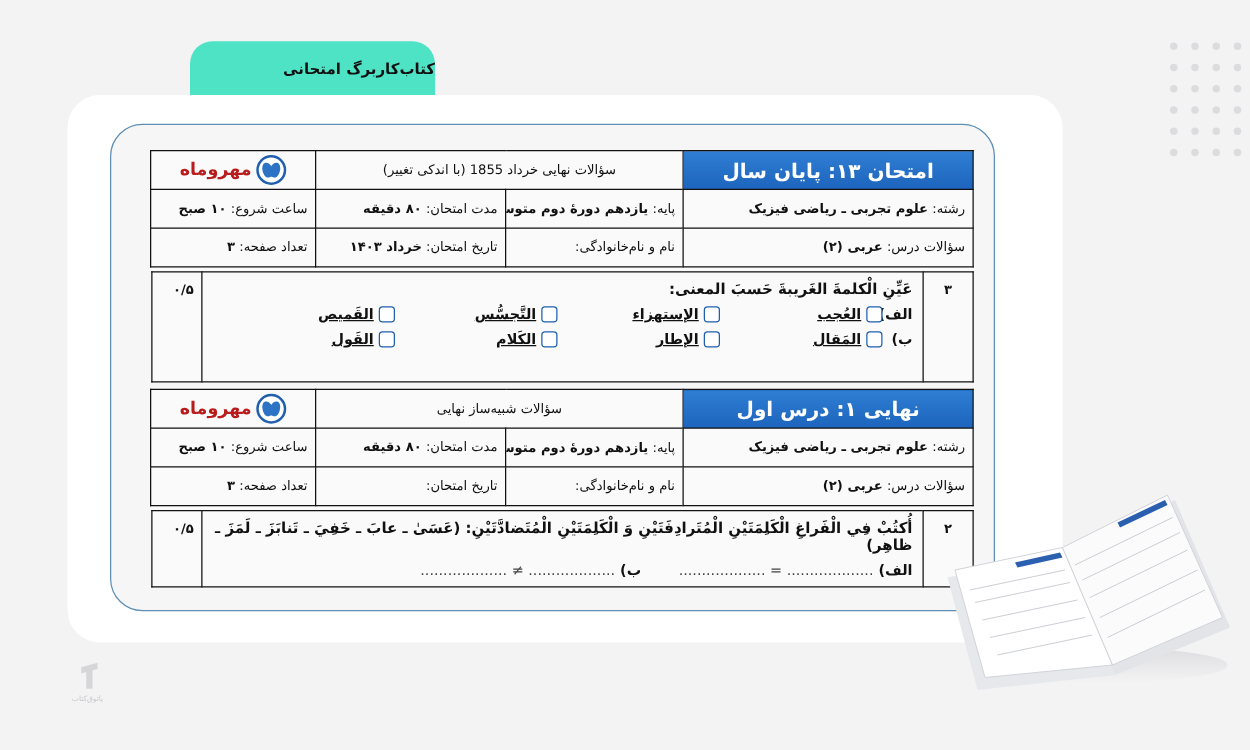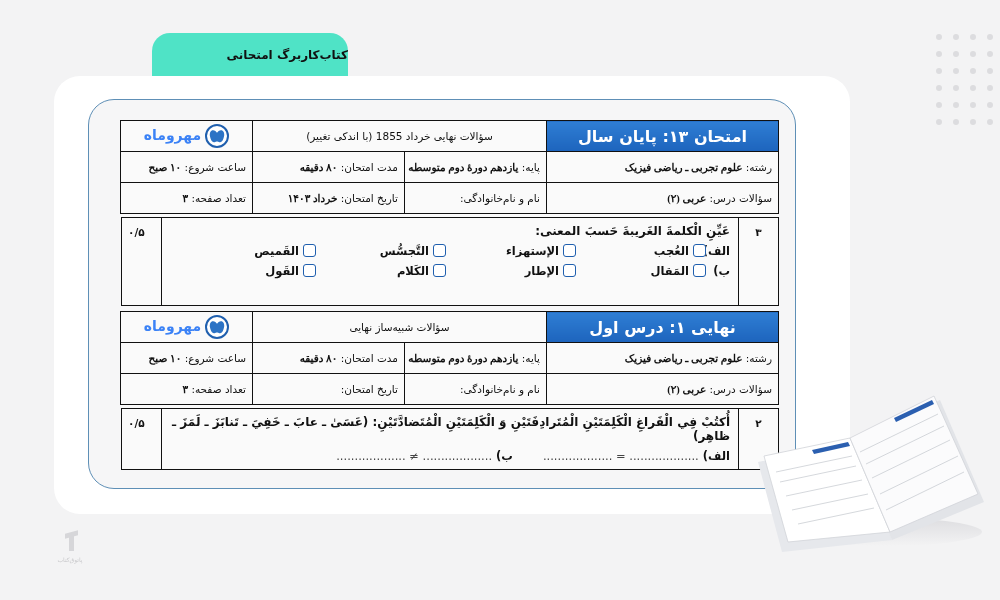--- a/index.html
+++ b/index.html
@@ -34,46 +34,46 @@
   .exam {
     position: absolute; left: 121px; width: 658px;
     direction: rtl; background: #fafafa;
     font-size: 10.5px;
   }
   .exam table { border-collapse: collapse; width: 100%; table-layout: fixed; }
   .exam td {
     border: 1.5px solid #111; padding: 0 6px; height: 31px;
     vertical-align: middle; white-space: nowrap; overflow: hidden;
   }
-  .exam td b { font-weight: bold; font-family: Liberation Serif, serif; }
+  .exam td b { font-weight: bold; }
   .ribbon {
     background: linear-gradient(180deg, #2f7ed4 0%, #1d64bd 100%);
     color: #fff; font-weight: bold; font-size: 16px; text-align: center;
   }
   .center { text-align: center; }
-  .logo-cell { text-align: center; color: #3b82f6; font-weight: bold; font-size: 14px; }
+  .logo-cell { text-align: center; color: #b91c1c; font-weight: bold; font-size: 14px; }
   .logo-cell .bf {
     display: inline-block; width: 24px; height: 24px; border-radius: 50%;
     border: 2px solid #1f5fae; vertical-align: middle; margin-left: 4px;
     position: relative; background: #fff;
   }
   .logo-cell .bf::before, .logo-cell .bf::after {
     content: ""; position: absolute; top: 4px; width: 8px; height: 12px;
     background: #2c73c5; border-radius: 50% 50% 40% 40%;
   }
   .logo-cell .bf::before { left: 3px; transform: rotate(-18deg); }
   .logo-cell .bf::after { right: 3px; transform: rotate(18deg); }
 
   .q-num { width: 40px; text-align: center; font-weight: bold; vertical-align: top !important; padding-top: 8px !important; }
-  .q-score { width: 40px; text-align: left; font-weight: bold; vertical-align: top !important; padding-top: 8px !important; }
+  .q-score { width: 40px; text-align: right; font-weight: bold; vertical-align: top !important; padding-top: 8px !important; }
   .q-body { padding: 6px 8px !important; vertical-align: top !important; white-space: normal !important; }
   .q-text { font-weight: bold; font-size: 12px; margin-bottom: 6px; }
   .opt-row { display: flex; gap: 0; margin-top: 6px; font-weight: bold; font-size: 11.5px; }
   .opt-row .pre { width: 24px; }
-  .opt { width: 130px; display: flex; align-items: flex-start; gap: 4px; }
+  .opt { width: 130px; display: flex; align-items: center; gap: 4px; text-decoration: underline; }
   .cb { width: 13px; height: 13px; border: 1.6px solid #1f5fae; border-radius: 3px; display: inline-block; background: #fff; }
   .fill-row { display: flex; gap: 30px; font-weight: bold; font-size: 11.5px; margin-top: 4px; }
   .dots-line { color: #444; font-weight: normal; letter-spacing: 0.5px; }
 
   .book {
     position: absolute; left: 752px; top: 392px; width: 234px; height: 160px;
   }
   .watermark {
     position: absolute; left: 50px; top: 530px; width: 40px; text-align: center;
     color: #c9c9cc; font-size: 6px; direction: rtl;

